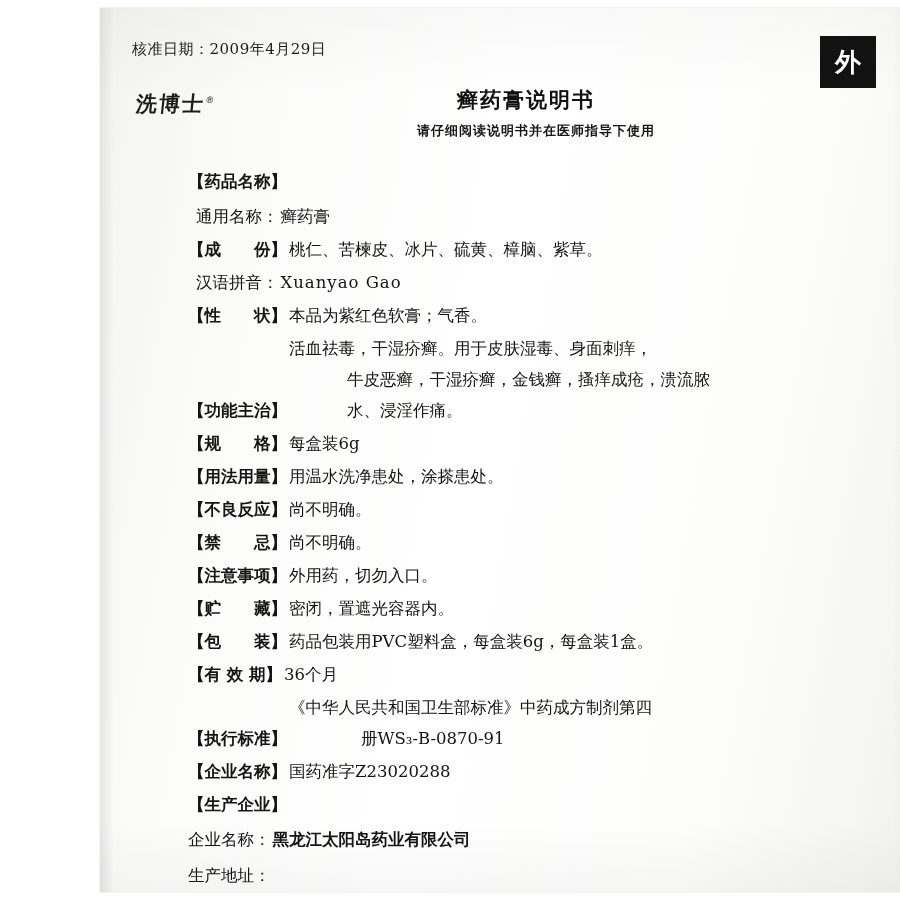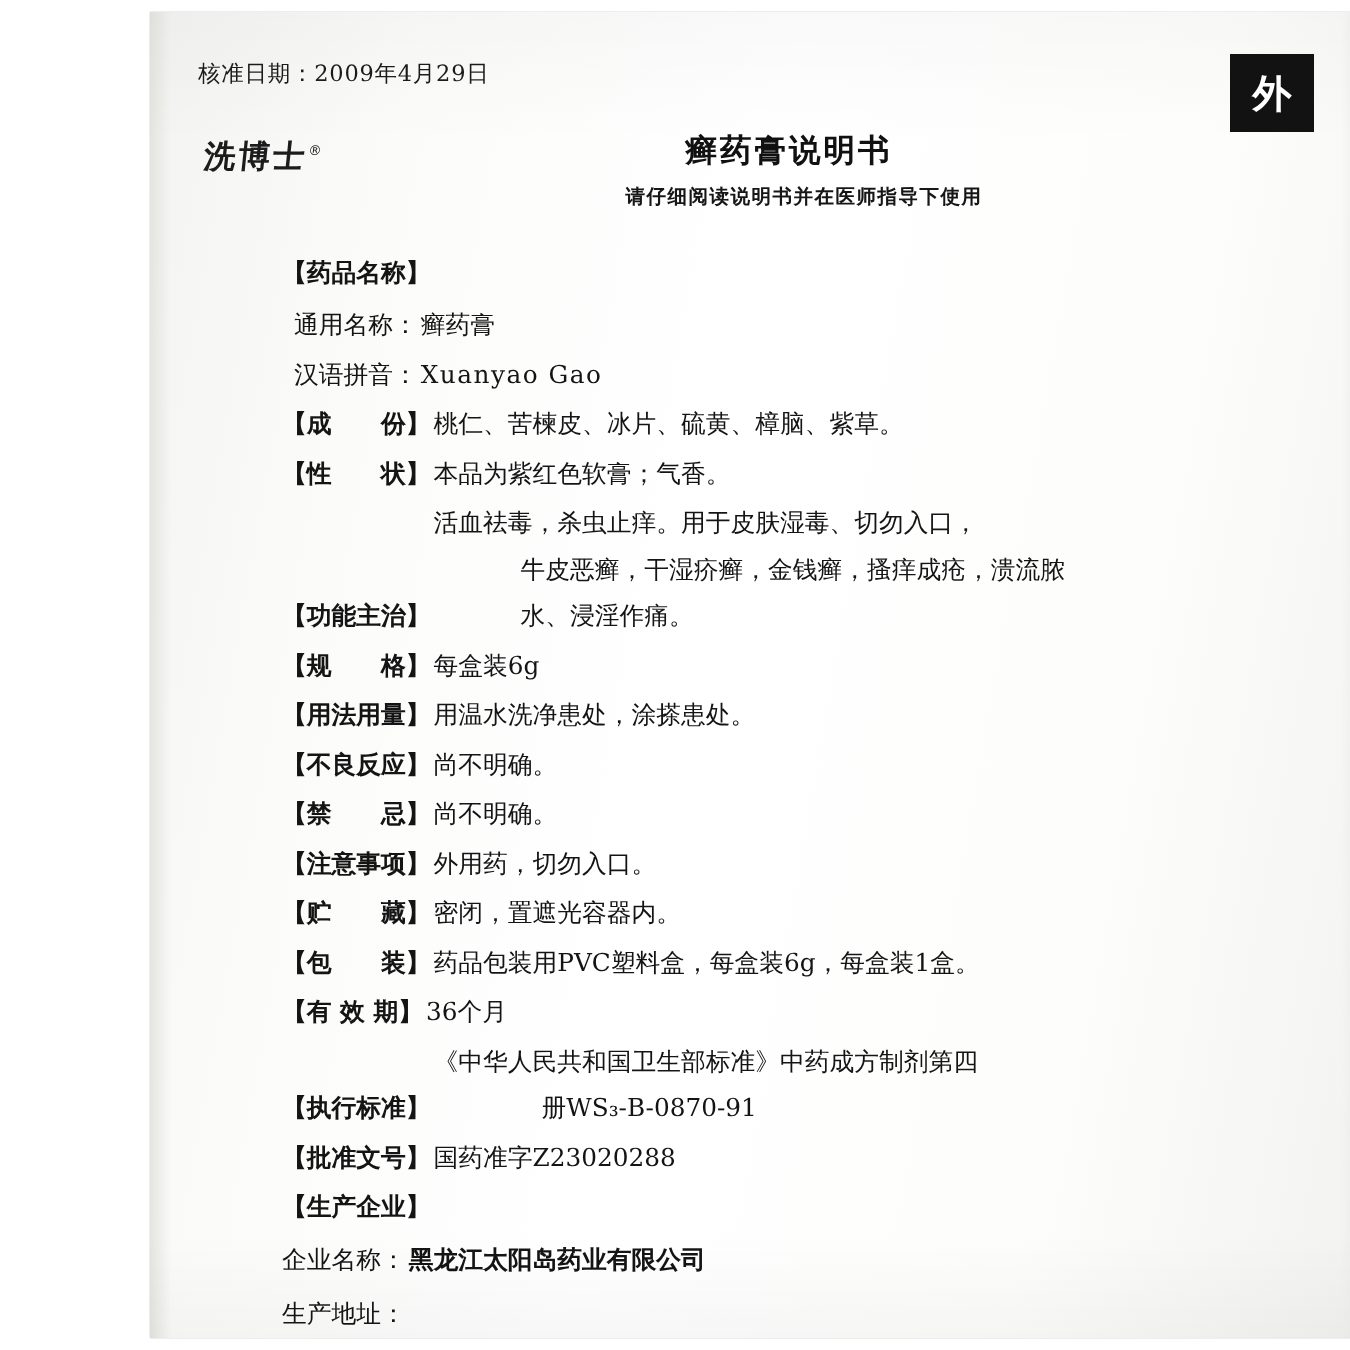--- a/index.html
+++ b/index.html
@@ -117,38 +117,38 @@
     <div class="row">
       <div class="lbl section-head">【药品名称】</div>
     </div>
 
     <div class="row">
       <div class="lbl" style="font-weight:400;padding-left:8px;">通用名称：</div>
       <div class="val">癣药膏</div>
     </div>
 
     <div class="row">
+      <div class="lbl">【成　　份】</div>
+      <div class="val">桃仁、苦楝皮、冰片、硫黄、樟脑、紫草。</div>
+    </div>
+
+    <div class="row">
       <div class="lbl" style="font-weight:400;padding-left:8px;">汉语拼音：</div>
       <div class="val mono">Xuanyao Gao</div>
     </div>
 
     <div class="row">
-      <div class="lbl">【成　　份】</div>
-      <div class="val">桃仁、苦楝皮、冰片、硫黄、樟脑、紫草。</div>
-    </div>
-
-    <div class="row">
       <div class="lbl">【性　　状】</div>
       <div class="val">本品为紫红色软膏；气香。</div>
     </div>
 
     <div class="row">
       <div class="lbl">【功能主治】</div>
       <div class="val">
-        <span class="cont">活血祛毒，杀虫止痒。用于皮肤湿毒、切勿入口，</span>
+        <span class="cont">活血祛毒，干湿疥癣。用于皮肤湿毒、身面刺痒，</span>
         <span class="cont indent1">牛皮恶癣，干湿疥癣，金钱癣，搔痒成疮，溃流脓</span>
         <span class="cont indent1">水、浸淫作痛。</span>
       </div>
     </div>
 
     <div class="row">
       <div class="lbl">【规　　格】</div>
       <div class="val">每盒装6g</div>
     </div>
 
@@ -189,21 +189,21 @@
 
     <div class="row">
       <div class="lbl">【执行标准】</div>
       <div class="val">
         <span class="cont">《中华人民共和国卫生部标准》中药成方制剂第四</span>
         <span class="cont indent2">册WS₃-B-0870-91</span>
       </div>
     </div>
 
     <div class="row">
-      <div class="lbl">【批准文号】</div>
+      <div class="lbl">【企业名称】</div>
       <div class="val">国药准字Z23020288</div>
     </div>
 
     <div class="row">
       <div class="lbl section-head">【生产企业】</div>
     </div>
 
     <div class="company">
       <div class="row">
         <div class="lbl">企业名称：</div>

